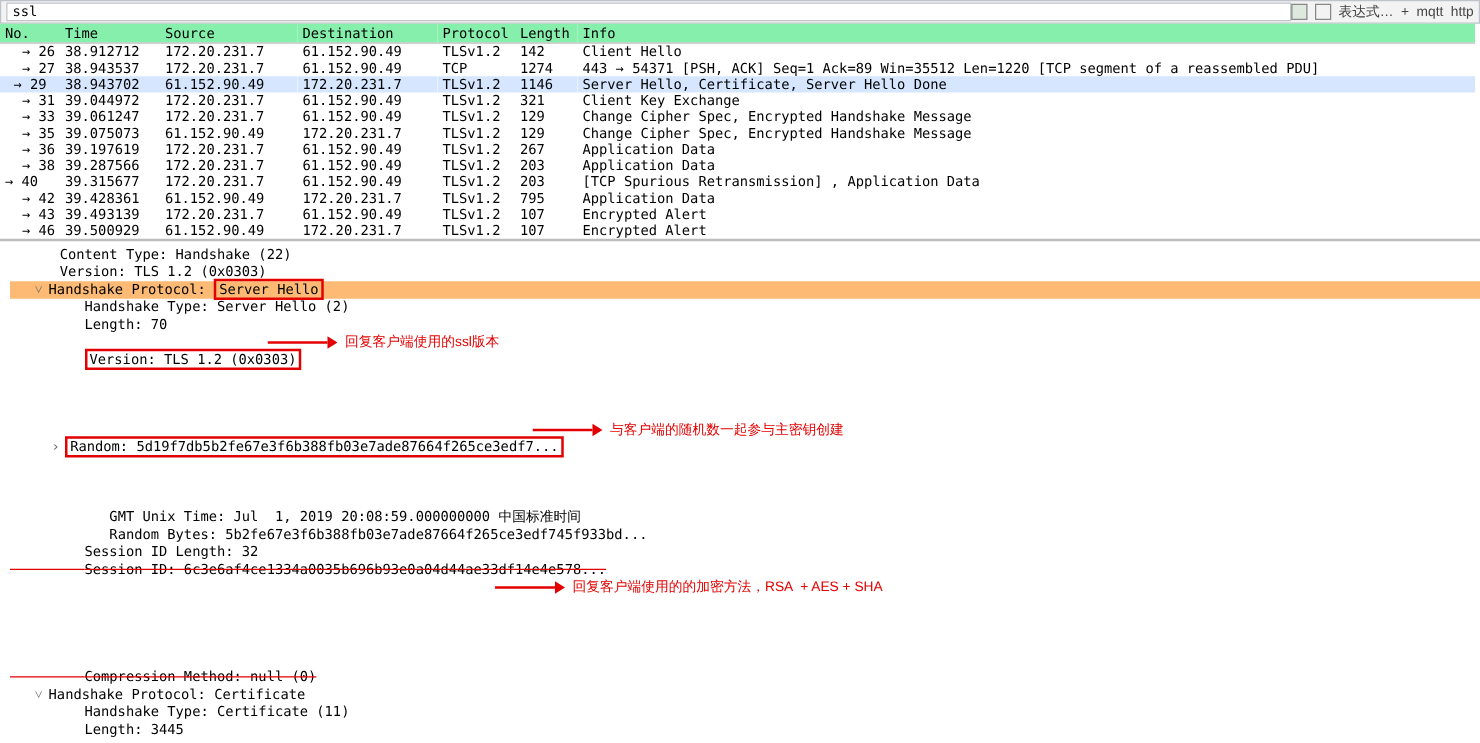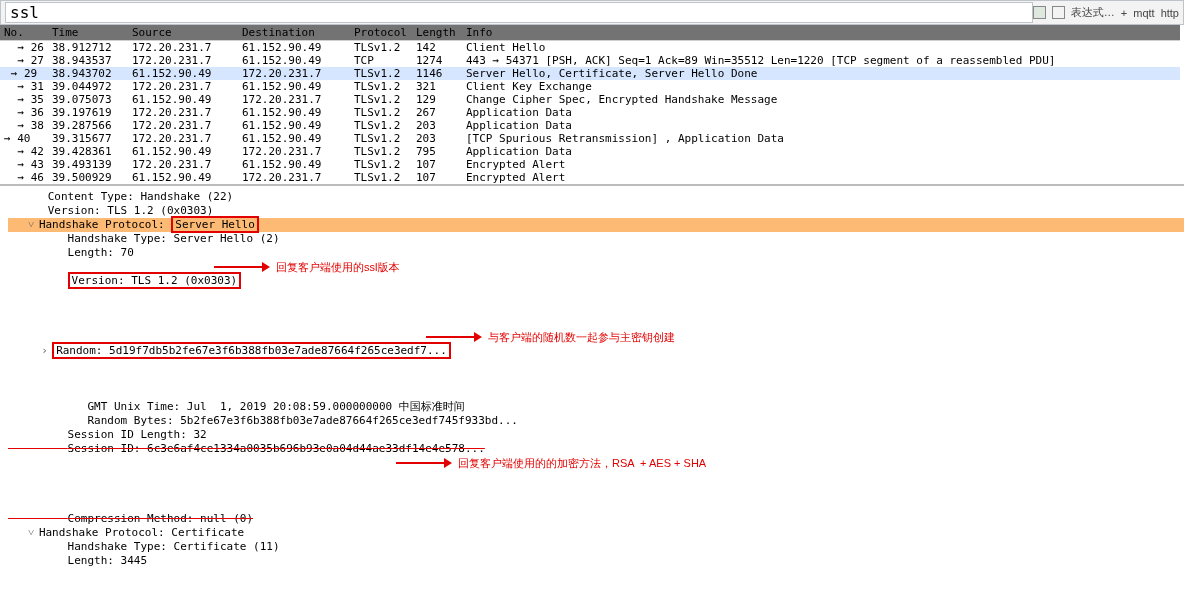--- a/index.html
+++ b/index.html
@@ -1,23 +1,23 @@
 <!DOCTYPE html>
 <html><head>
 <meta charset="utf-8">
 <style>
   html, body { margin:0; padding:0; font-family: "Segoe UI", Arial, sans-serif; font-size:11px; color:#000; background:#fff; }
   .wrap { width:1184px; height:594px; position:relative; overflow:hidden; }
   .filter-bar { display:flex; align-items:center; border:1px solid #bfc4ca; background:#f3f3f3; padding:1px 4px; }
-  .filter-bar .fb-input { flex:1; background:#fff; border:1px solid #bfc4ca; padding:0 4px; font-family:Consolas,monospace; font-size:16px; }
+  .filter-bar .fb-input { flex:1; background:#fff; border:1px solid #bfc4ca; padding:0 4px; font-family:Consolas,monospace; font-size:11px; }
   .filter-bar .fb-right { display:flex; gap:6px; align-items:center; color:#444; }
   .fb-sq { width:11px; height:11px; border:1px solid #888; display:inline-block; }
   .fb-sq.pale { background:#dfe8df; }
   .packet-tbl { width:1180px; border-collapse:collapse; table-layout:fixed; font-family:Consolas,monospace; font-size:11px; }
-  .packet-tbl th { text-align:left; font-weight:400; color:#000; border-bottom:1px solid #d0d0d0; padding:1px 4px; background:#737373; }
+  .packet-tbl th { text-align:left; font-weight:400; color:#000; border-bottom:1px solid #d0d0d0; padding:1px 4px; background:#86efac; }
   .packet-tbl td { padding:0 4px; white-space:nowrap; overflow:hidden; text-overflow:clip; }
   .packet-tbl tr { height:13px; }
   .packet-tbl tr.sel td { background:#d6e6ff; }
   .details { font-family:Consolas,monospace; font-size:11px; padding:4px 0 0 8px; border-top:2px solid #bcbcbc; position:relative; }
   .ln { white-space:pre; line-height:14px; }
   .exp { display:inline-block; width:11px; color:#666; }
   .highlight-row { background:#fdba74; display:inline-block; }
   .redbox { border:2px solid #e30000; }
   .redtext { color:#e30000; font-family:"Microsoft YaHei",Arial,sans-serif; font-size:11px; }
   .arrow-svg { position:absolute; pointer-events:none; }
@@ -91,20 +91,29 @@
         <tr>
           <td style="text-align: right;">→ 31</td>
           <td>39.044972</td>
           <td>172.20.231.7</td>
           <td>61.152.90.49</td>
           <td>TLSv1.2</td>
           <td>321</td>
           <td>Client Key Exchange</td>
         </tr>
         <tr>
+          <td style="text-align: right;">→ 33</td>
+          <td>39.061247</td>
+          <td>172.20.231.7</td>
+          <td>61.152.90.49</td>
+          <td>TLSv1.2</td>
+          <td>129</td>
+          <td>Change Cipher Spec, Encrypted Handshake Message</td>
+        </tr>
+        <tr>
           <td style="text-align: right;">→ 35</td>
           <td>39.075073</td>
           <td>61.152.90.49</td>
           <td>172.20.231.7</td>
           <td>TLSv1.2</td>
           <td>129</td>
           <td>Change Cipher Spec, Encrypted Handshake Message</td>
         </tr>
         <tr>
           <td style="text-align: right;">→ 36</td>
@@ -199,21 +208,21 @@
 
   
   <div class="ln rel">
     <svg class="arrow-svg" width="56" height="14" style="left:388px;top:0">
           <line x1="0" y1="7" x2="48" y2="7" stroke="#e30000" stroke-width="2"></line>
           <polygon points="48,2 56,7 48,12" fill="#e30000"></polygon>
         </svg>
     <span class="redtext" style="position:absolute;left:450px;top:0">回复客户端使用的的加密方法，RSA  + AES + SHA</span>
   </div>
 
-  <div class="ln" style="text-decoration:line-through;text-decoration-color:#e30000;">         <span>Compression Method: null (0)</span></div>
+  <div class="ln" style="text-decoration:line-through;text-decoration-color:#e30000;margin-top:16px;">         <span>Compression Method: null (0)</span></div>
   <div class="ln">   <span class="exp">˅</span><span>Handshake Protocol: Certificate</span></div>
   <div class="ln">         <span>Handshake Type: Certificate (11)</span></div>
   <div class="ln">         <span>Length: 3445</span></div>
   
 
   
   
 
   
 

